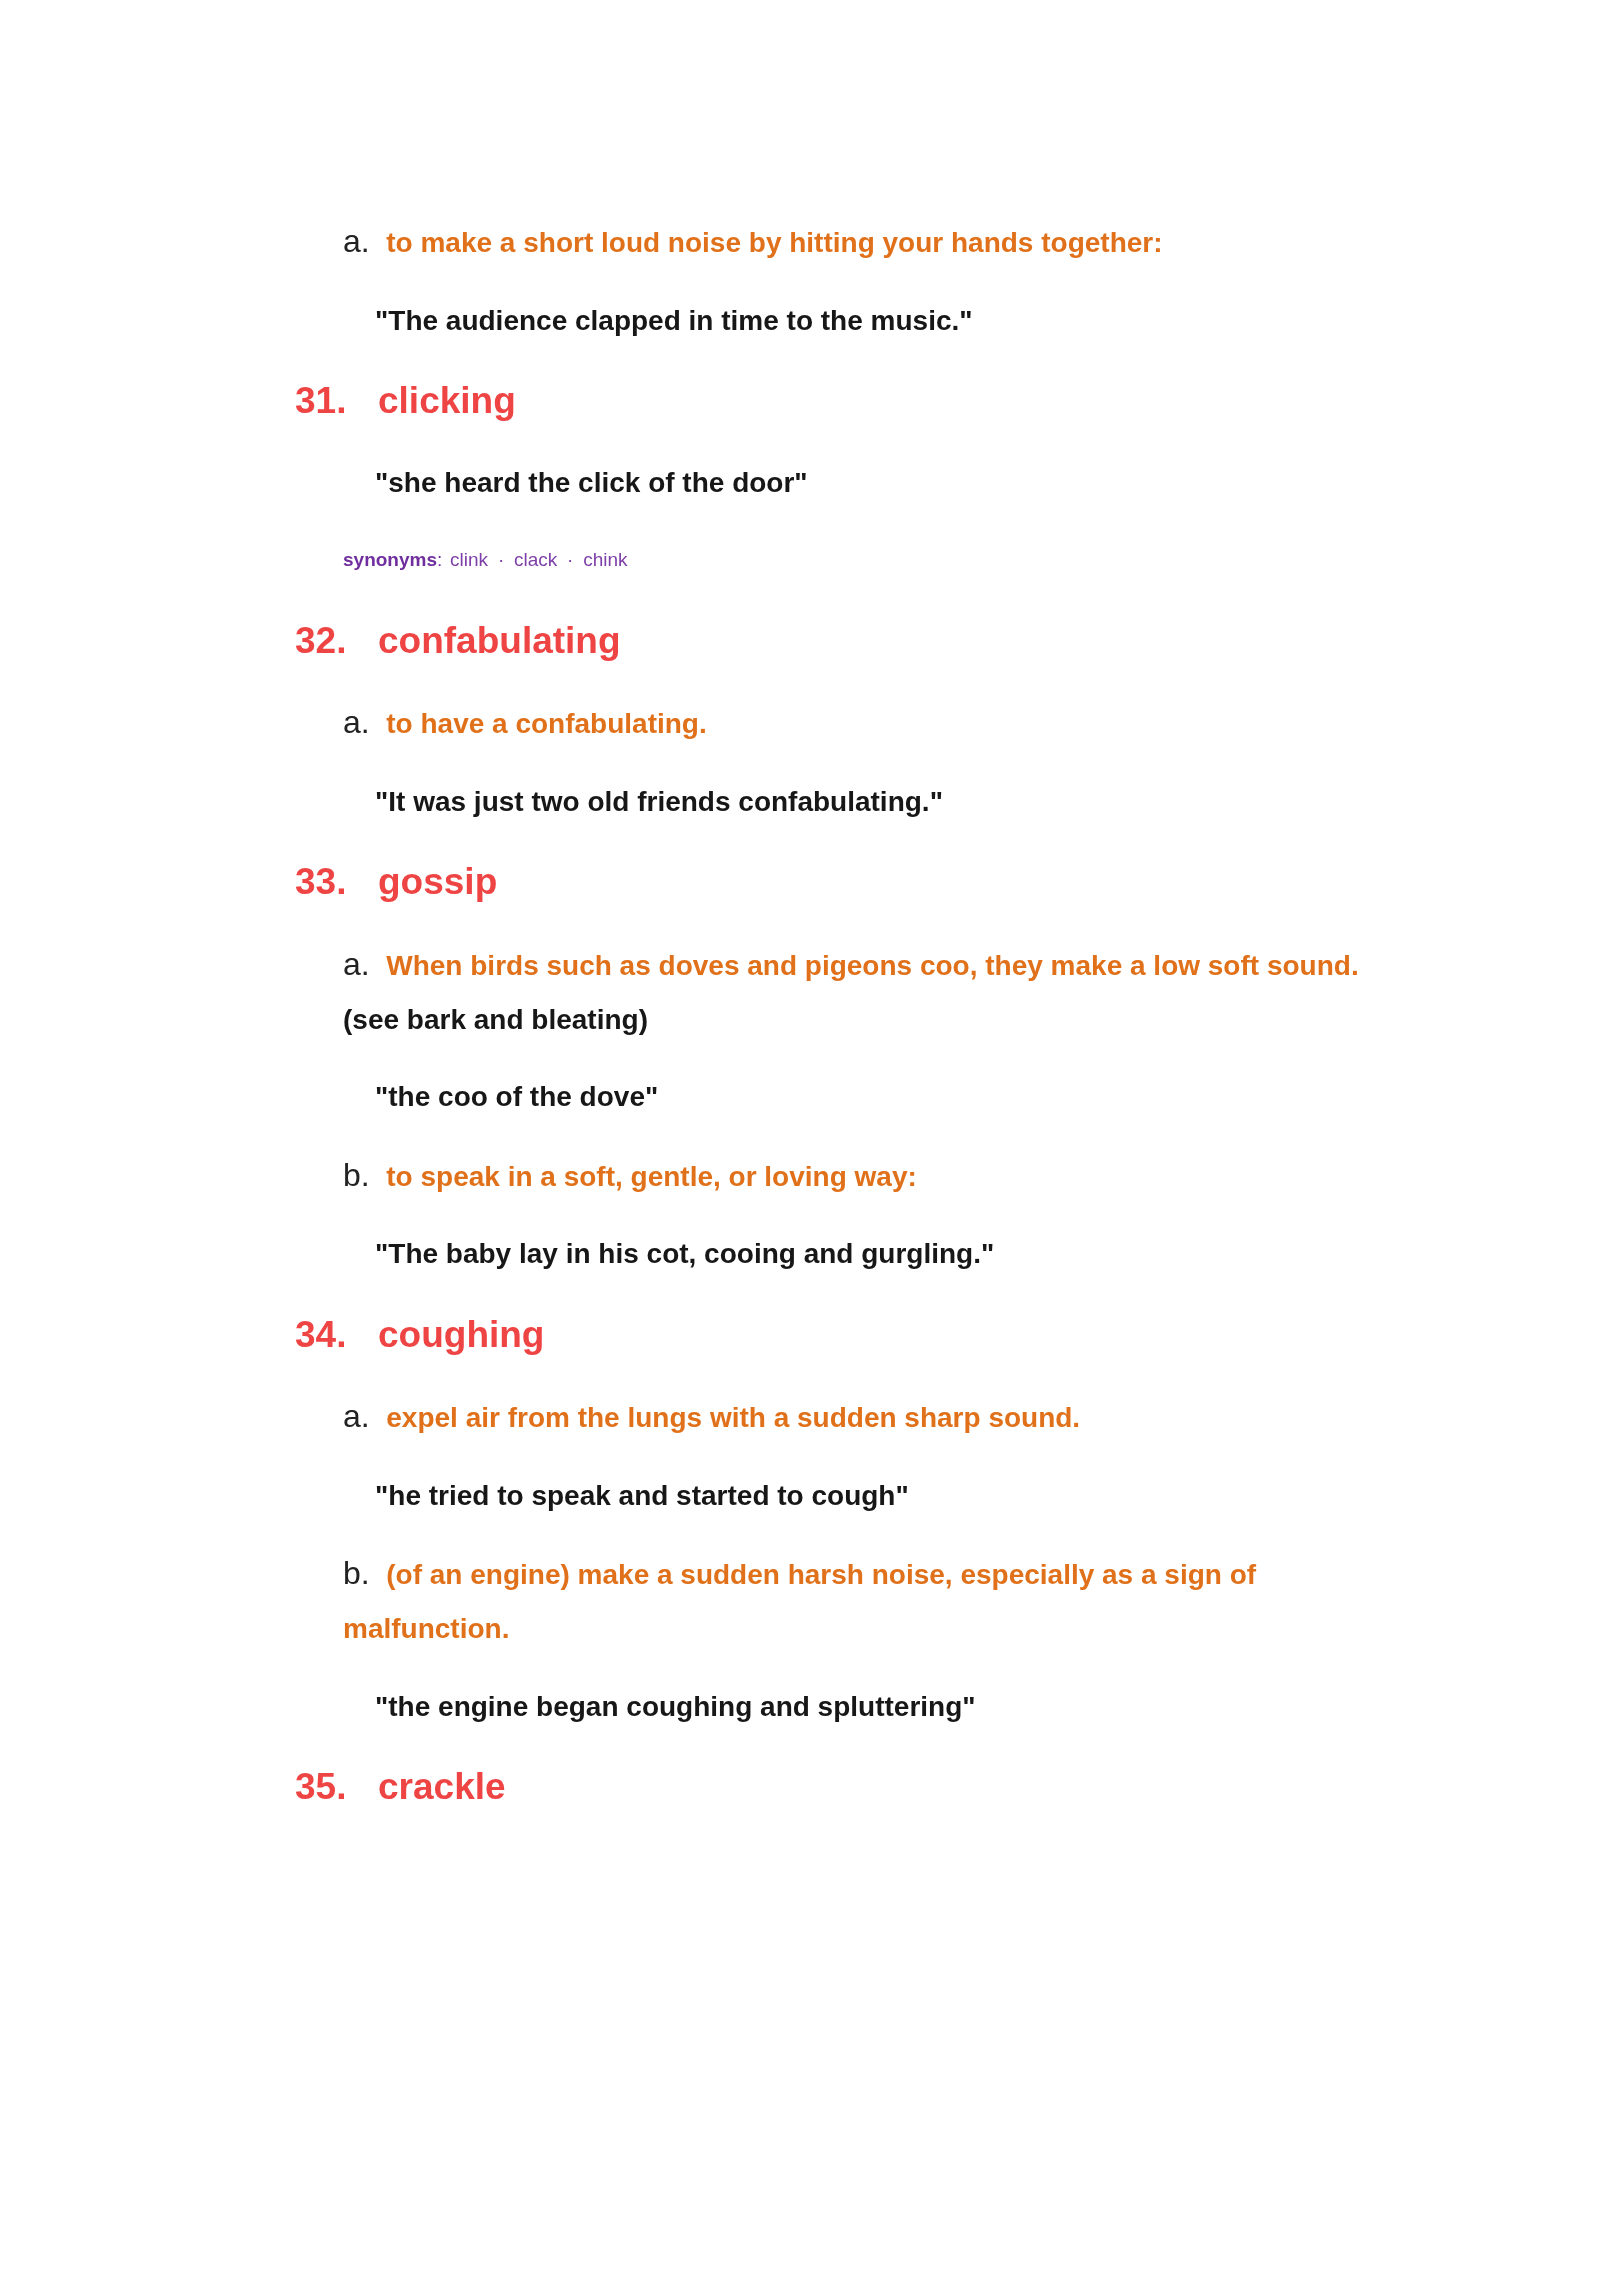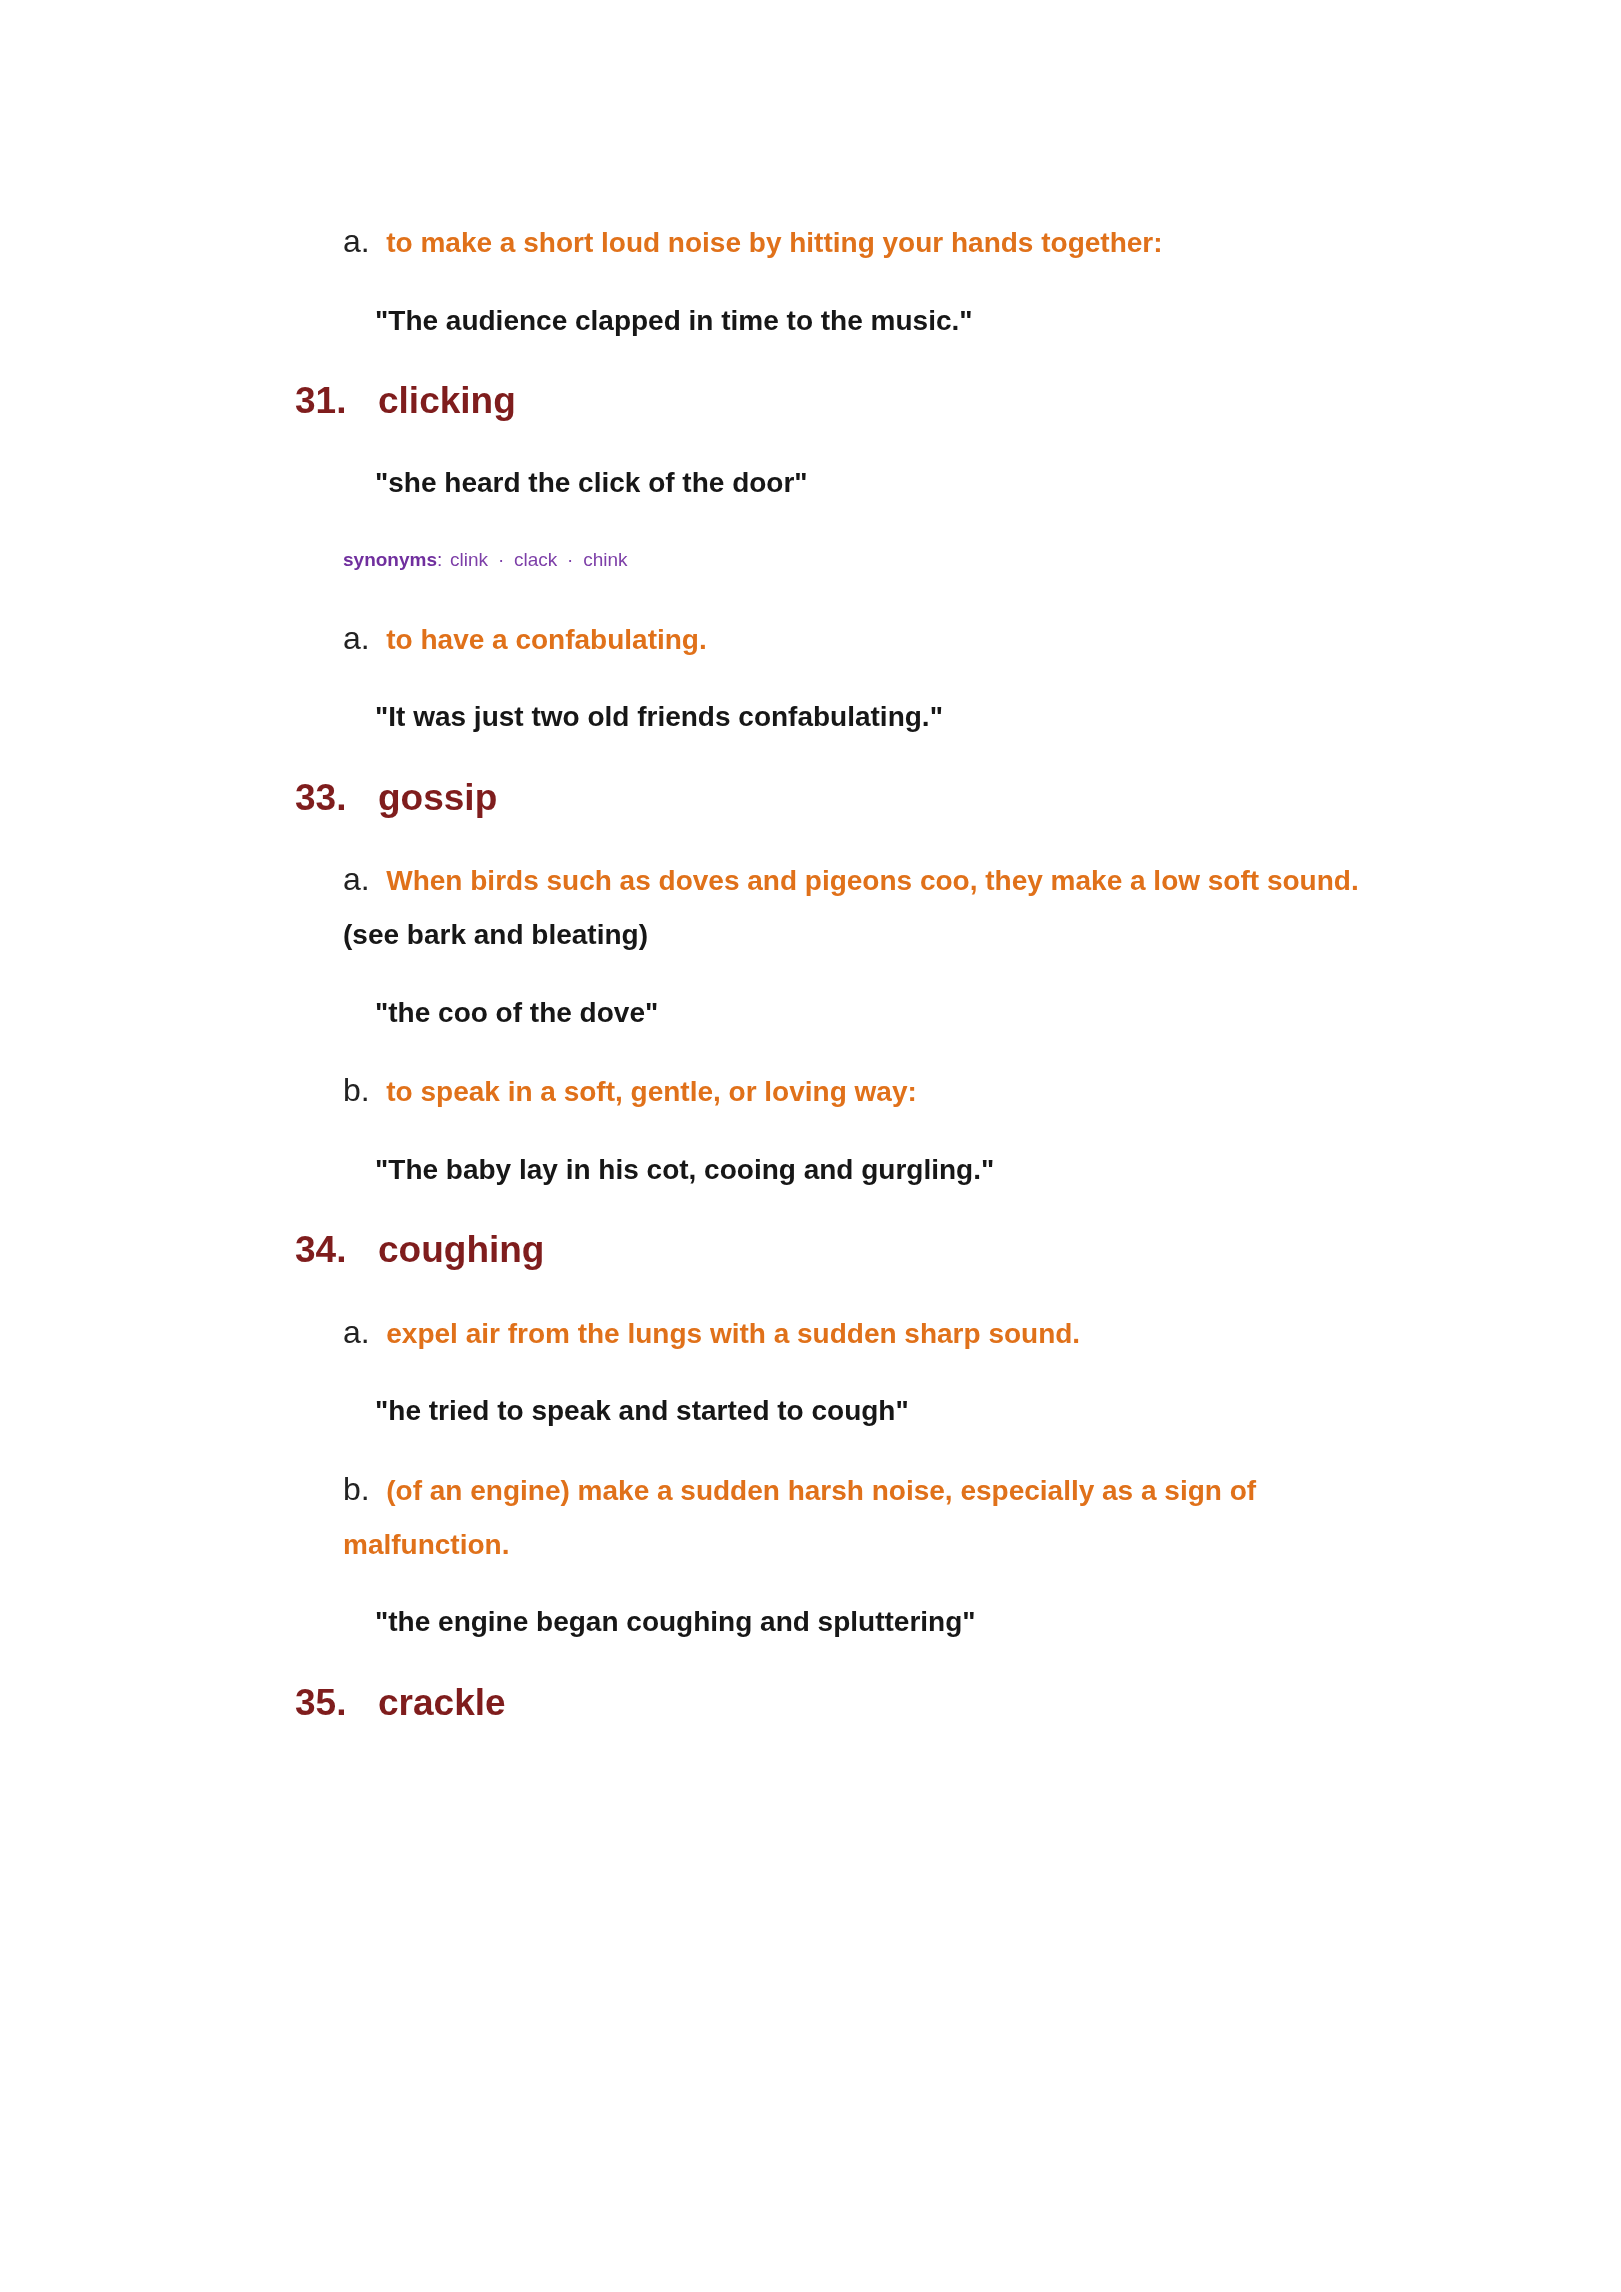--- a/index.html
+++ b/index.html
@@ -14,21 +14,21 @@
     height: 2293px;
     background: #ffffff;
     padding: 214px 118px 0 343px;
   }
   .content { width: 1088px; }
 
   
   .term-heading {
     font-size: 37px;
     font-weight: bold;
-    color: #7f1d1d;
+    color: #ef4444;
     line-height: 59px;
     margin: 0 0 25.5px -48px;
   }
   .term-heading .num {
     display: inline-block;
     width: 83px;
   }
 
   
   .def {
@@ -87,20 +87,23 @@
       <h2 class="term-heading">
         <span class="num">31.</span><span class="word">clicking</span>
       </h2>
       <p class="quote">"she heard the click of the door"</p>
       <p class="syns">
         <span class="syn-label">synonyms</span><span class="syn-colon">:</span><span class="syn-item">clink</span><span class="syn-sep">·</span><span class="syn-item">clack</span><span class="syn-sep">·</span><span class="syn-item">chink</span>
       </p>
     </section>
 
     <section class="entry">
+      <h2 class="term-heading">
+        <span class="num">32.</span><span class="word">confabulating</span>
+      </h2>
       <p class="def">
         <span class="marker">a.</span>
         <span class="dtext">to have a confabulating.</span>
       </p>
       <p class="quote">"It was just two old friends confabulating."</p>
     </section>
 
     <section class="entry">
       <h2 class="term-heading">
         <span class="num">33.</span><span class="word">gossip</span>

